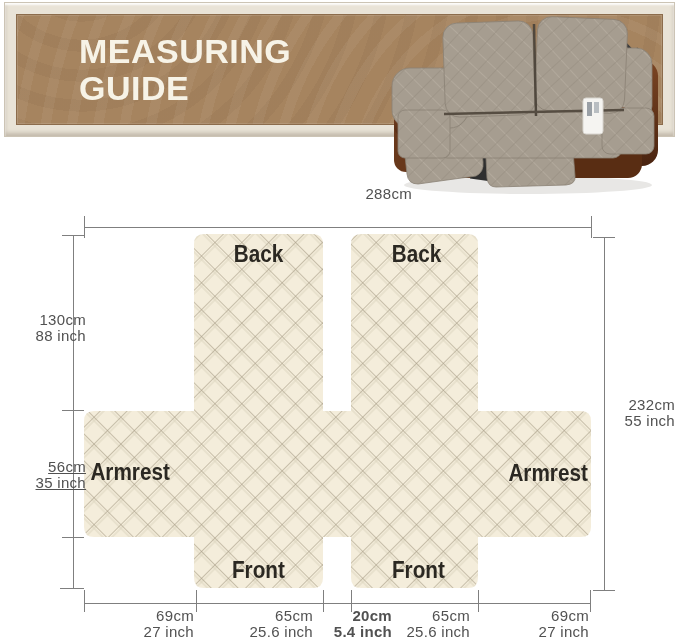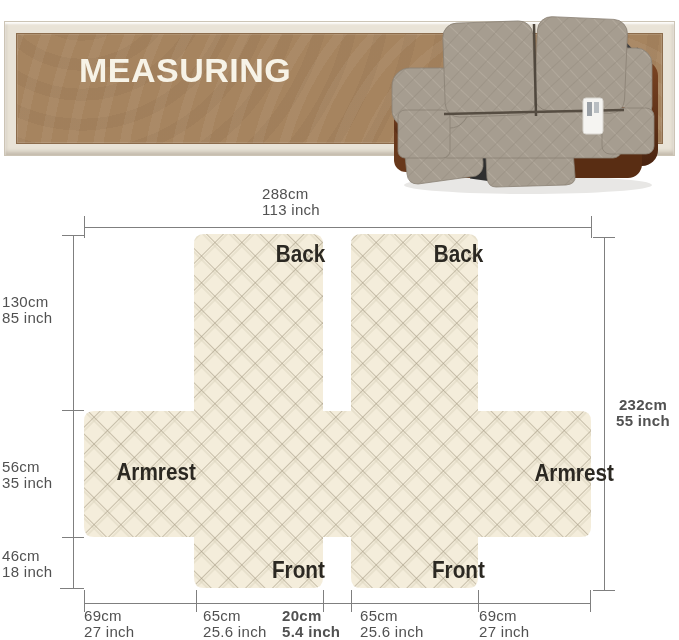--- a/index.html
+++ b/index.html
@@ -2,54 +2,55 @@
 <html><head>
 <meta charset="utf-8">
 <style>
   html,body{margin:0;padding:0;background:#ffffff;}
   .stage{position:relative;width:679px;height:640px;background:#ffffff;overflow:hidden;
          font-family:"Liberation Sans",sans-serif;}
 
   
   .banner{position:absolute;left:4px;top:2px;width:669px;height:133px;
           background:#e9e3d7;border:1px solid #ccc4b5;
-          box-shadow:inset 0 2px 2px rgba(255,255,255,.9), inset 0 -3px 4px rgba(120,105,85,.35);margin-top:19px;}
+          box-shadow:inset 0 2px 2px rgba(255,255,255,.9), inset 0 -3px 4px rgba(120,105,85,.35);}
   .banner-inner{position:absolute;left:11px;top:11px;right:11px;bottom:11px;
           background-color:#a6845f;
           background-image:
             repeating-radial-gradient(circle at 85% 170%, rgba(255,255,255,.05) 0 10px, rgba(0,0,0,0) 10px 26px),
             repeating-radial-gradient(circle at 10% -60%, rgba(92,62,40,.07) 0 12px, rgba(0,0,0,0) 12px 30px);
           border:1px solid #8c6c4c;
           box-shadow:inset 0 0 0 1px rgba(255,255,255,.12);}
   .banner-title{position:absolute;left:62px;top:18px;color:#f7f3e7;font-weight:bold;
           font-size:34px;line-height:37px;letter-spacing:.5px;}
 
   
   .diagram-svg{position:absolute;left:0;top:0;width:679px;height:640px;}
 
   
   .measure{position:absolute;color:#515151;font-size:15px;line-height:15.5px;
-           letter-spacing:.3px;text-align:left;}
-  .measure.left-align{text-align:center;font-weight:bold;}
-  .plabel{position:absolute;width:140px;text-align:right;color:#2b2822;
+           letter-spacing:.3px;text-align:right;}
+  .measure.left-align{text-align:right;}
+  .plabel{position:absolute;width:140px;text-align:center;color:#2b2822;
           font-size:23px;font-weight:600;line-height:24px;}
   .plabel span{display:inline-block;transform:scaleX(.9);transform-origin:center;}
 
   
   .sofa{position:absolute;left:386px;top:14px;width:282px;height:186px;}
 </style>
 </head>
 <body>
 
 <div class="stage">
 
   <div class="banner">
     <div class="banner-inner">
       <div class="banner-title">
         <div>MEASURING</div>
+        <div>GUIDE</div>
       </div>
     </div>
   </div>
 
   <div class="sofa">
     <svg width="282" height="186" viewBox="0 0 282 186">
       <defs>
         <linearGradient id="brown" x1="0" y1="0" x2="0" y2="1">
           <stop offset="0" stop-color="#7b4523"></stop>
             <stop offset="1" stop-color="#4a2410"></stop>
@@ -146,39 +147,34 @@
 
   <div class="plabel" style="left:188px;top:242px;"><span>Back</span></div>
   <div class="plabel" style="left:346px;top:242px;"><span>Back</span></div>
   <div class="plabel" style="left:60px;top:460px;"><span>Armrest</span></div>
   <div class="plabel" style="left:478px;top:461px;"><span>Armrest</span></div>
   <div class="plabel" style="left:188px;top:558px;"><span>Front</span></div>
   <div class="plabel" style="left:348px;top:558px;"><span>Front</span></div>
 
   <div class="measure" style="left:262px;top:186px;width:150px;">
     <div>288cm</div>
-    <div>113 inch</div>
   </div>
 
   <div class="measure left-align" style="left:611px;top:397px;width:64px;">
     <div>232cm</div>
     <div>55 inch</div>
   </div>
 
-  <div class="measure" style="left:2px;top:294px;width:84px;">
+  <div class="measure" style="left:2px;top:312px;width:84px;">
     <div>130cm</div>
-    <div>85 inch</div>
+    <div>88 inch</div>
   </div>
-  <div class="measure" style="left:2px;top:459px;width:84px;">
+  <div class="measure" style="left:2px;top:459px;width:84px;text-decoration:underline;">
     <div>56cm</div>
     <div>35 inch</div>
-  </div>
-  <div class="measure" style="left:2px;top:548px;width:84px;">
-    <div>46cm</div>
-    <div>18 inch</div>
   </div>
 
   <div class="measure" style="left:84px;top:608px;width:110px;">
     <div>69cm</div>
     <div>27 inch</div>
   </div>
   <div class="measure" style="left:203px;top:608px;width:110px;">
     <div>65cm</div>
     <div>25.6 inch</div>
   </div>

